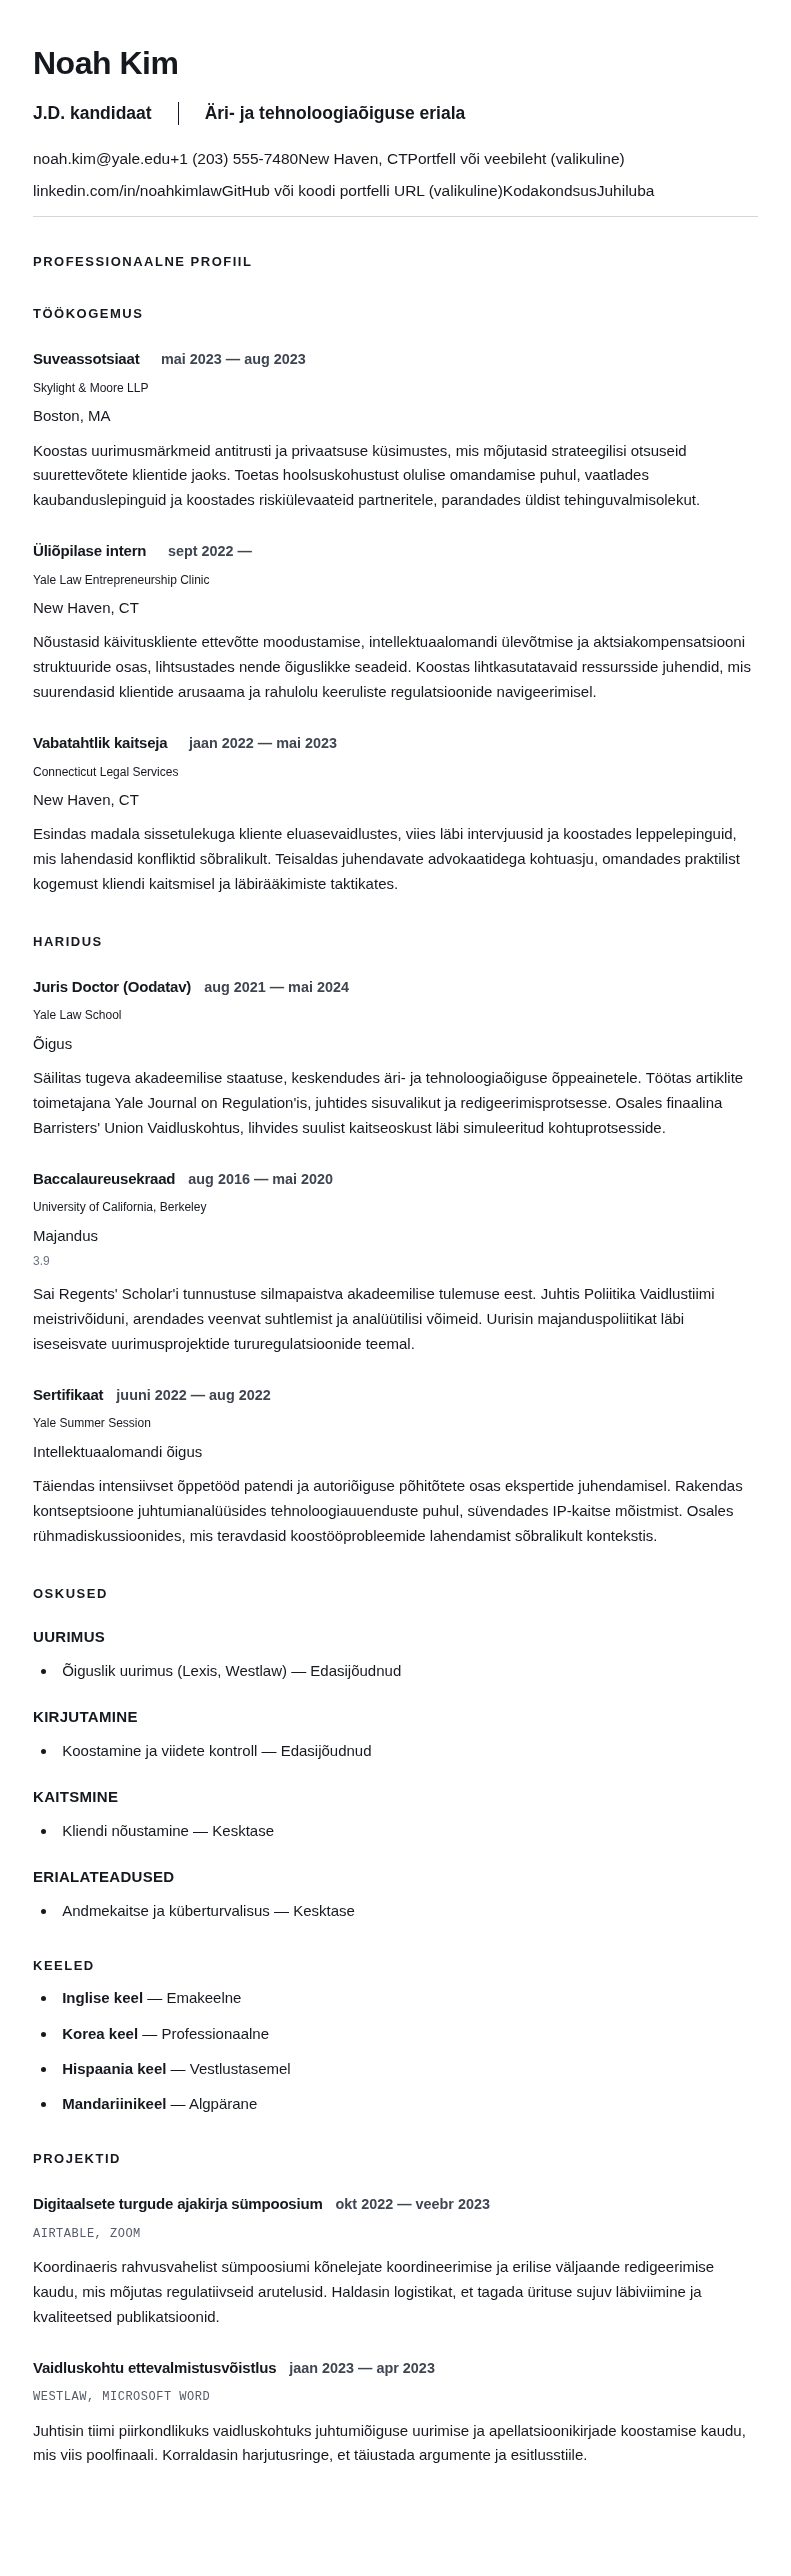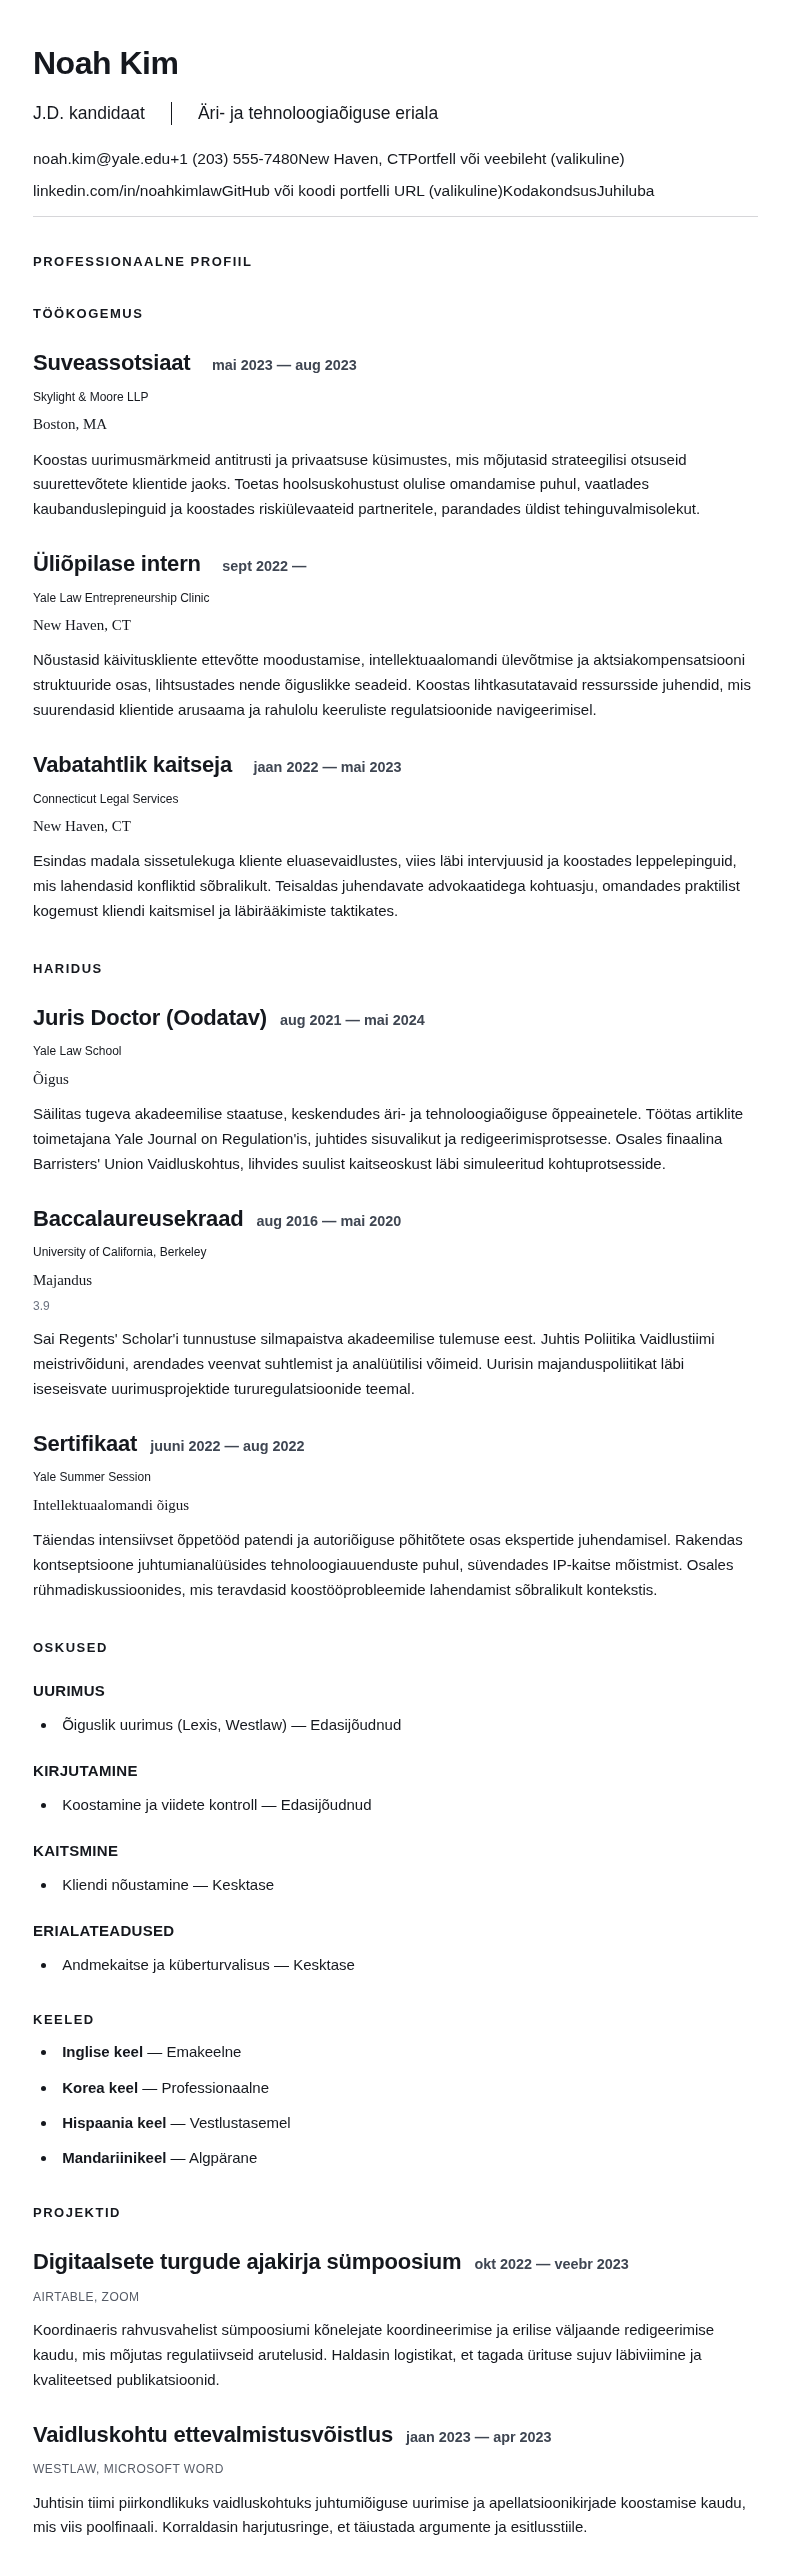--- a/index.html
+++ b/index.html
@@ -24,21 +24,21 @@
   .name{
     font-size:32px;
     font-weight:700;
     letter-spacing:-0.5px;
     margin-top:15.5px;
     line-height:1.05;
   }
   .headline{
     margin-top:19.6px;
     font-size:17.5px;
-    font-weight:400;
+    font-weight:700;
     display:flex;
     align-items:center;
     gap:26px;
   }
   .headline .vbar{
     display:inline-block;
     width:1px;
     height:23px;
     background:var(--ink);
   }
@@ -72,51 +72,51 @@
 
   
   .entry{margin-top:29px;}
   .entry-head{
     display:flex;
     align-items:baseline;
   }
   .entry-head.wide-gap{gap:21.6px;}
   .entry-head.tight-gap{gap:13px;}
   .entry-title{
-    font-size:22px;
+    font-size:15px;
     font-weight:700;
     letter-spacing:-0.2px;
   }
   .entry-dates{
     font-size:14.4px;
     font-weight:700;
     color:var(--muted);
     white-space:nowrap;
     text-align:right;
   }
   .entry-sub{
     font-size:12px;
     margin-top:13.4px;
   }
   .entry-sub2{
     font-size:15px;
     margin-top:12.4px;
-    font-family:Liberation Serif, serif;
   }
   .entry-gpa{
     font-size:12px;
     color:var(--faint);
     margin-top:10.3px;
   }
   .entry-tools{
     font-size:12px;
     color:#555b66;
     letter-spacing:0.5px;
     margin-top:14.4px;
     text-transform:uppercase;
+    font-family:Liberation Mono, monospace;
   }
   .entry-desc{
     font-size:15px;
     line-height:1.66;
     margin-top:14.4px;
     max-width:726px;
   }
 
   
   .group-heading{

